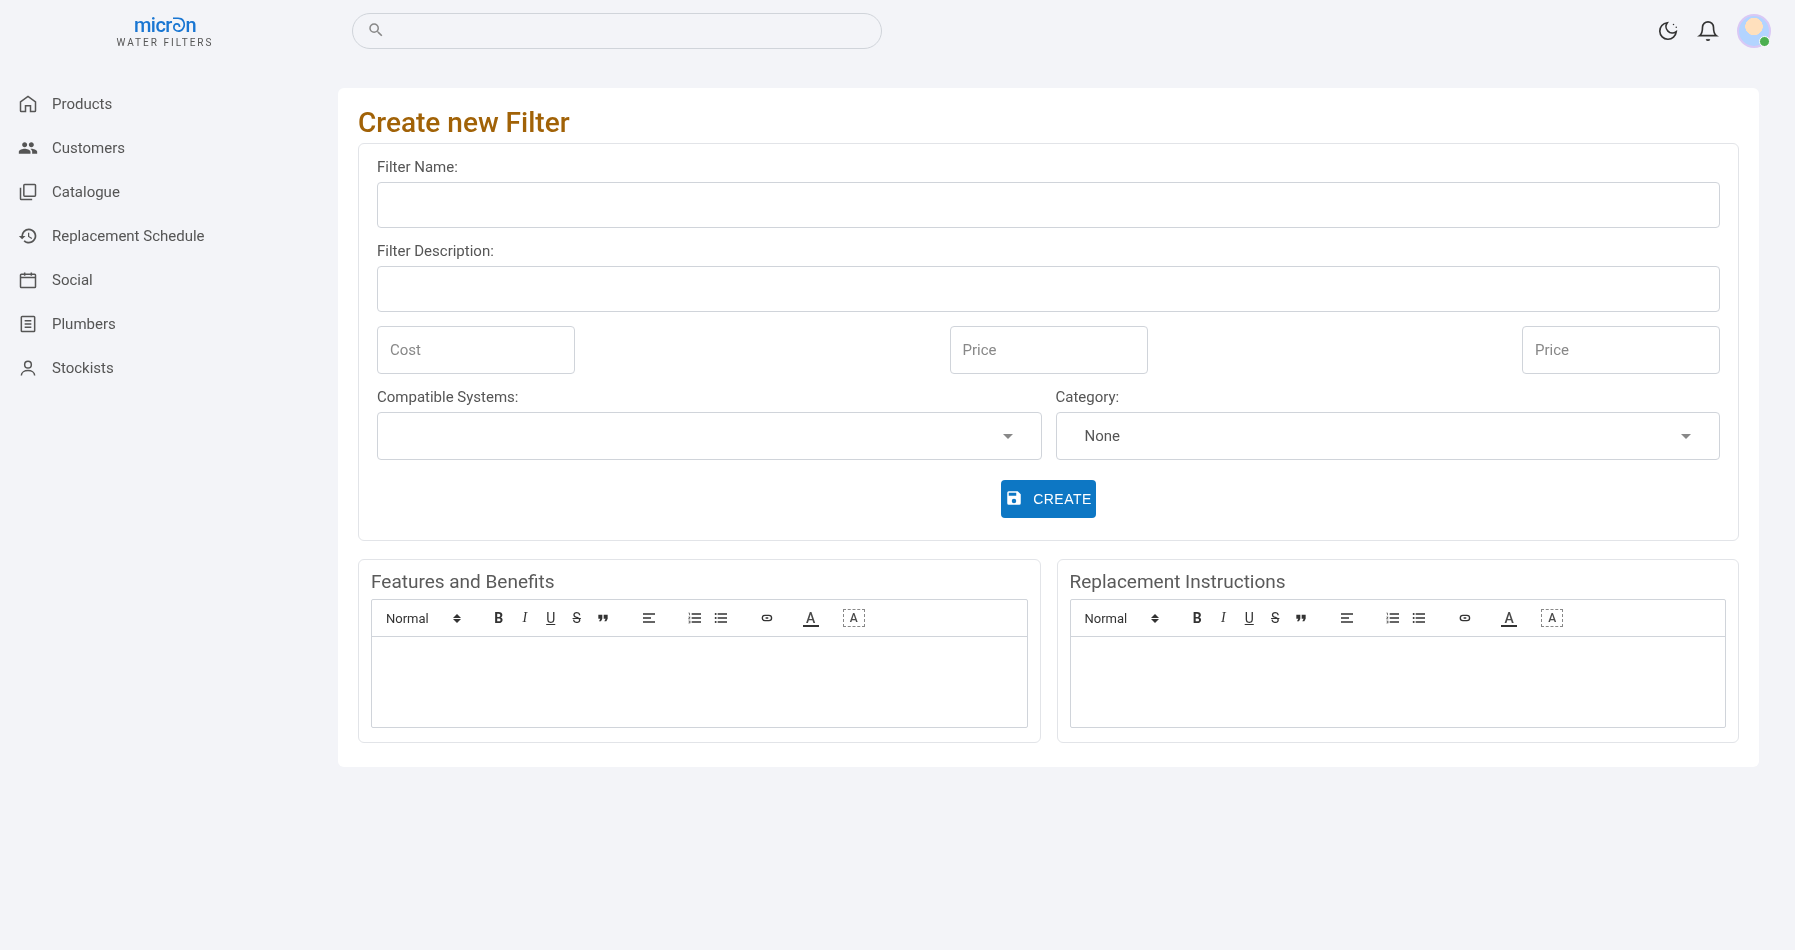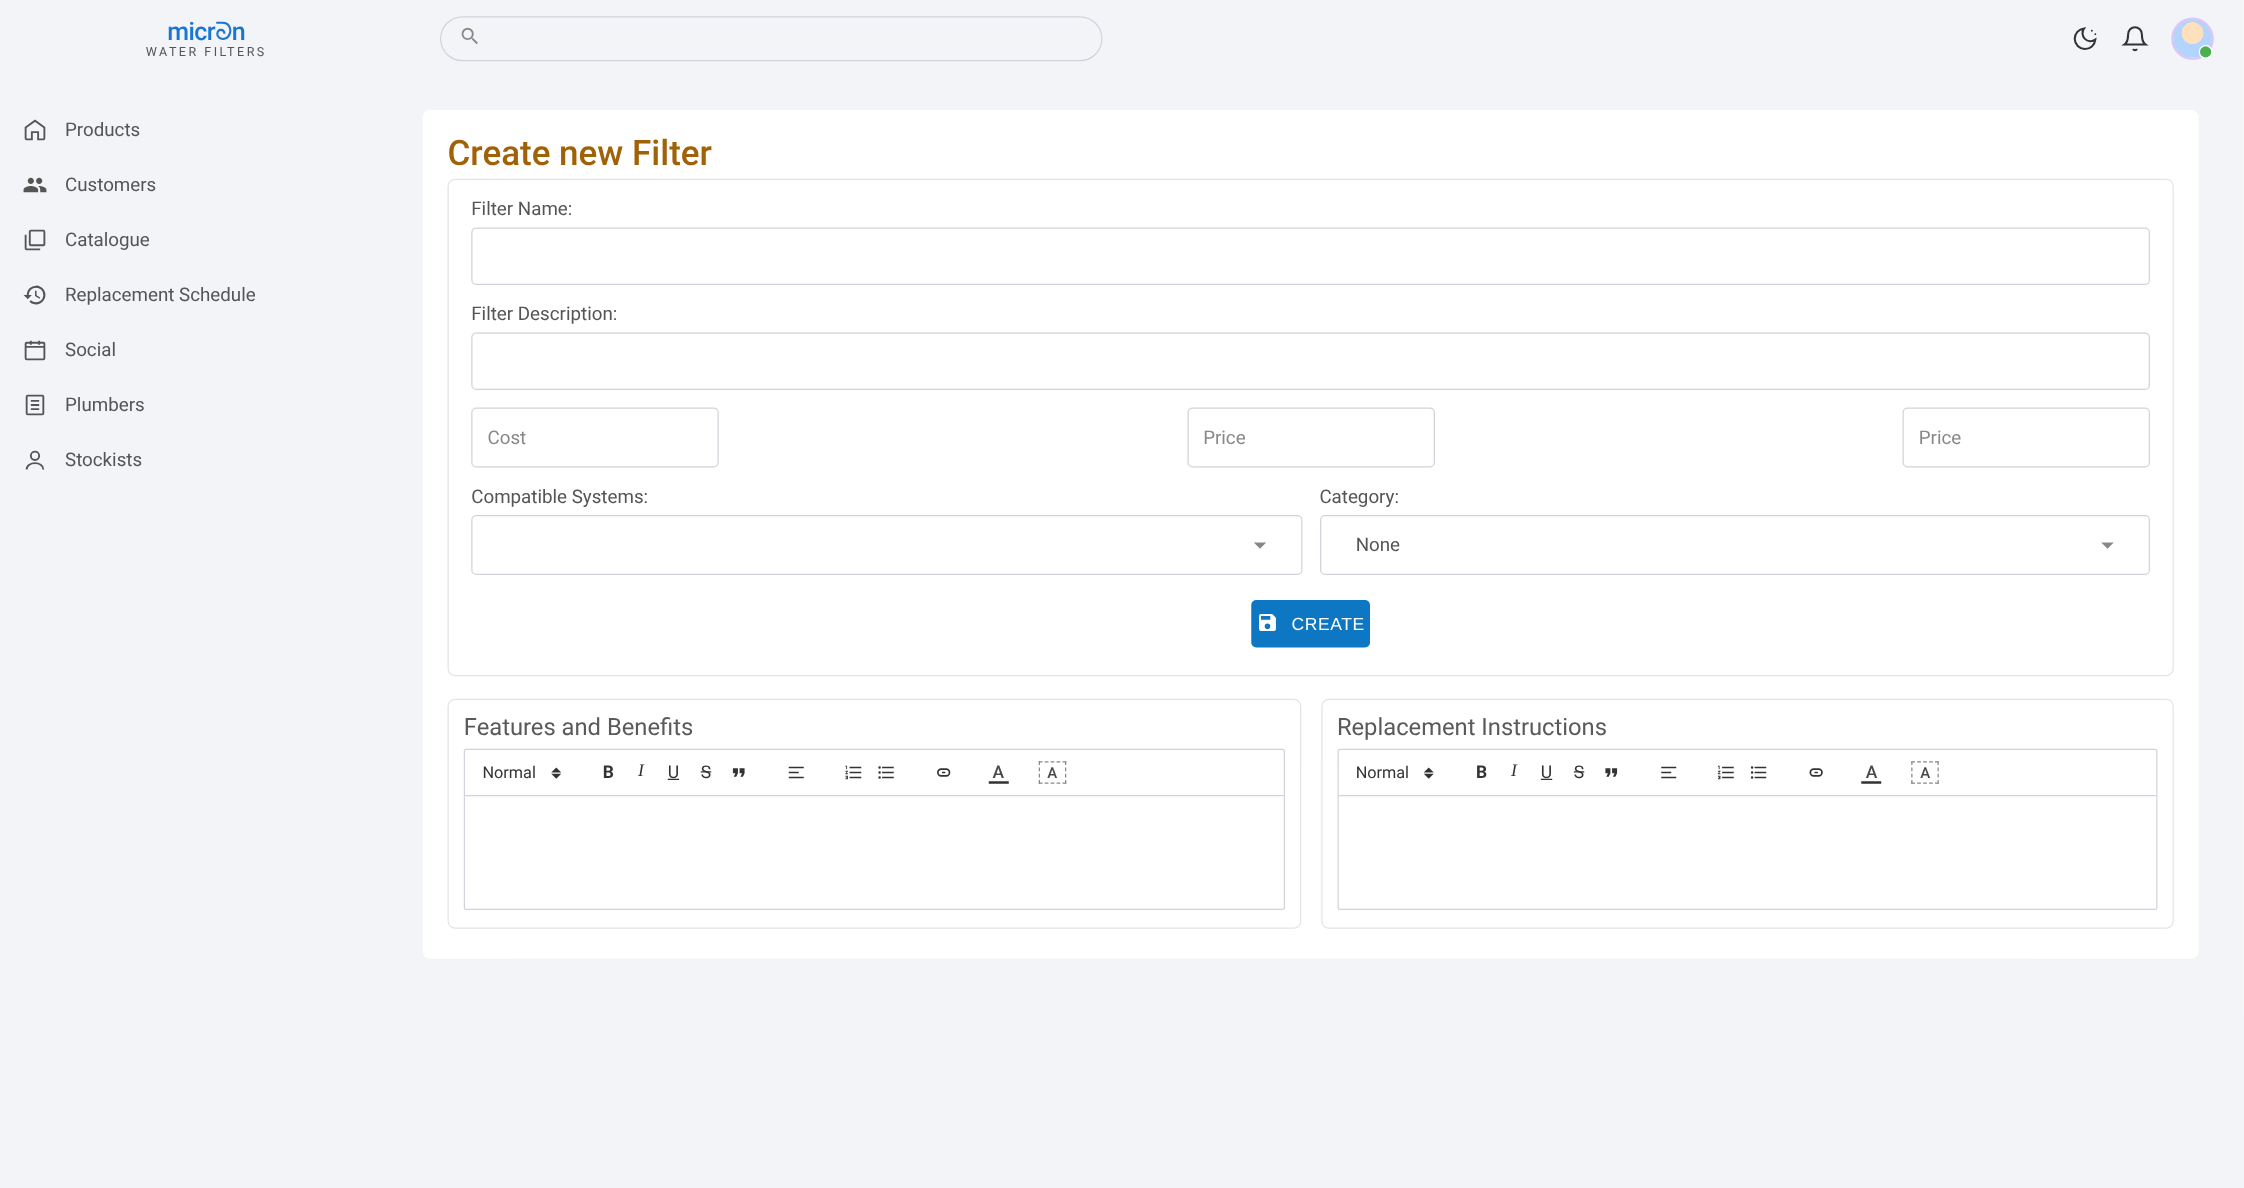--- a/index.html
+++ b/index.html
@@ -245,21 +245,21 @@
     font-size: 14px;
     color: #333;
     border-radius: 3px;
   }
   .tb-btn.bold { font-weight: 700; }
   .tb-btn.italic { font-style: italic; font-family: Georgia, serif; }
   .tb-btn.underline { text-decoration: underline; }
   .tb-btn.strike { text-decoration: line-through; }
   .tb-btn svg { width: 16px; height: 16px; fill: #333; }
   .tb-select {
-    display: flex; align-items: center; gap: 12px; cursor: pointer;
+    display: flex; align-items: center; gap: 24px; cursor: pointer;
     font-size: 13px; color: #333; padding: 0 4px;
   }
   .tb-select .dcaret {
     display: flex; flex-direction: column; gap: 1px;
   }
   .tb-select .dcaret::before {
     content: ''; width: 0; height: 0;
     border-left: 4px solid transparent; border-right: 4px solid transparent; border-bottom: 4px solid #333;
   }
   .tb-select .dcaret::after {

